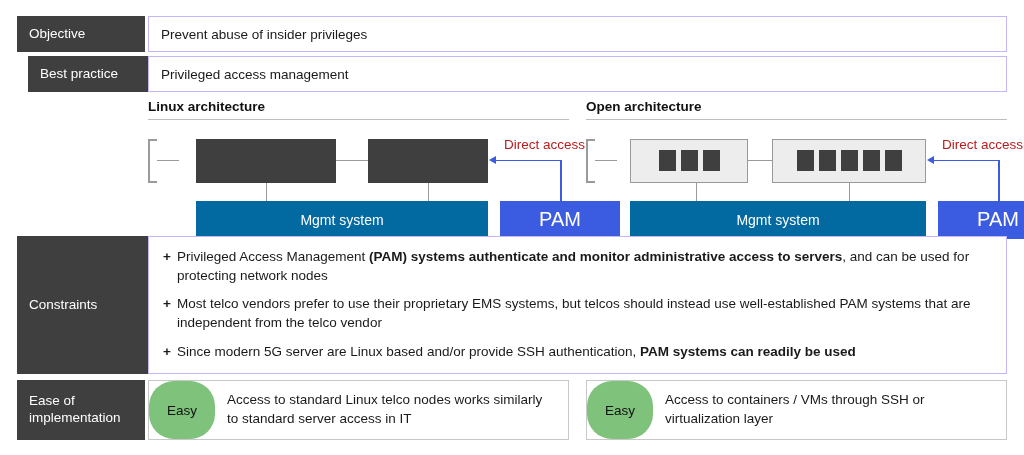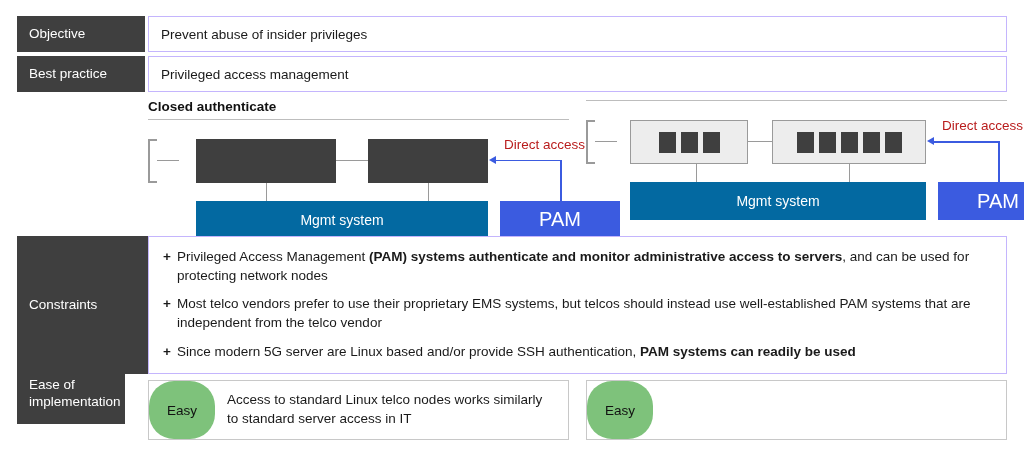--- a/index.html
+++ b/index.html
@@ -30,21 +30,21 @@
     box-sizing:border-box;
     display:flex;align-items:center;
     padding-left:12px;
     font-size:13.5px;
     color:#1a1a1a;
   }
 
   
   #row-objective-label{left:17px;top:16px;width:128px;height:36px;}
   #row-objective-value{left:148px;top:16px;width:859px;height:36px;}
-  #row-best-label{left:17px;top:56px;width:128px;height:36px;}
+  #row-best-label{left:28px;top:56px;width:128px;height:36px;}
   #row-best-value{left:148px;top:56px;width:859px;height:36px;}
 
   
   .diagram{position:absolute;top:100px;height:130px;}
   #diagram-closed{left:148px;width:421px;}
   #diagram-open{left:586px;width:421px;}
 
   .arch-title{
     font-size:13.5px;font-weight:bold;color:#111111;
     margin:0;padding:0 0 4px 0;line-height:1.1;
@@ -105,21 +105,21 @@
     display:block;padding:10px 14px 0 14px;align-items:flex-start;
   }
   .bullet{
     position:relative;padding-left:14px;
     font-size:13.5px;line-height:1.42;color:#1a1a1a;margin-bottom:9px;
   }
   .bullet .plus{position:absolute;left:0;top:0;font-weight:bold;}
   .bullet b{font-weight:bold;}
 
   
-  #row-ease-label{left:17px;top:364px;width:108px;height:60px;}
+  #row-ease-label{left:17px;top:380px;width:128px;height:60px;}
   .ease-card{
     position:absolute;top:380px;height:60px;
     border:1px solid #c8c8c8;box-sizing:border-box;
     display:flex;background:#ffffff;
   }
   #ease-card-closed{left:148px;width:421px;}
   #ease-card-open{left:586px;width:421px;}
   .ease-badge{
     width:66px;flex:0 0 66px;background:#7ec27b;color:#111111;
     display:flex;align-items:center;justify-content:center;font-size:13.5px;border-radius:25px;
@@ -134,21 +134,21 @@
 
 <div class="page">
 
   <div class="label-cell" id="row-objective-label">Objective</div>
   <div class="value-cell" id="row-objective-value">Prevent abuse of insider privileges</div>
 
   <div class="label-cell" id="row-best-label">Best practice</div>
   <div class="value-cell" id="row-best-value">Privileged access management</div>
 
   <div class="diagram" id="diagram-closed">
-    <div class="arch-title">Closed authenticate</div>
+    <div class="arch-title">Linux architecture</div>
     <div class="arch-rule"></div>
     <div class="arch-canvas">
       <div class="bracket"></div>
       <div class="bracket-stem"></div>
 
       <div class="node-dark" style="left:48px;top:10px;width:140px;height:44px;"></div>
       <div class="connector-h" style="left:188px;top:31px;width:32px;"></div>
       <div class="node-dark" style="left:220px;top:10px;width:120px;height:44px;"></div>
 
       <div class="connector-v" style="left:118px;top:54px;height:18px;"></div>
@@ -159,20 +159,21 @@
       <div class="pam-box" style="left:352px;top:72px;width:120px;height:38px;">PAM</div>
 
       <div class="arrow-v" style="left:412px;top:31px;height:41px;"></div>
       <div class="arrow-h" style="left:348px;top:31px;width:64px;"></div>
       <div class="arrow-head" style="left:341px;top:27px;"></div>
       <div class="direct-label" style="left:356px;top:8px;">Direct access</div>
     </div>
   </div>
 
   <div class="diagram" id="diagram-open">
+    <div class="arch-title">Open architecture</div>
     <div class="arch-rule"></div>
     <div class="arch-canvas">
       <div class="bracket"></div>
       <div class="bracket-stem"></div>
 
       <div class="node-open" style="left:44px;top:10px;width:118px;height:44px;">
         <span class="chip"></span>
         <span class="chip"></span>
         <span class="chip"></span>
       </div>
@@ -209,15 +210,16 @@
   <div class="label-cell" id="row-ease-label" style="white-space:pre-line;">Ease of
 implementation</div>
 
   <div class="ease-card" id="ease-card-closed">
     <div class="ease-badge">Easy</div>
     <div class="ease-text">Access to standard Linux telco nodes works similarly to standard server access in IT</div>
   </div>
 
   <div class="ease-card" id="ease-card-open">
     <div class="ease-badge">Easy</div>
+    <div class="ease-text">Access to containers / VMs through SSH or virtualization layer</div>
   </div>
 
 </div>
 
 </body></html>

